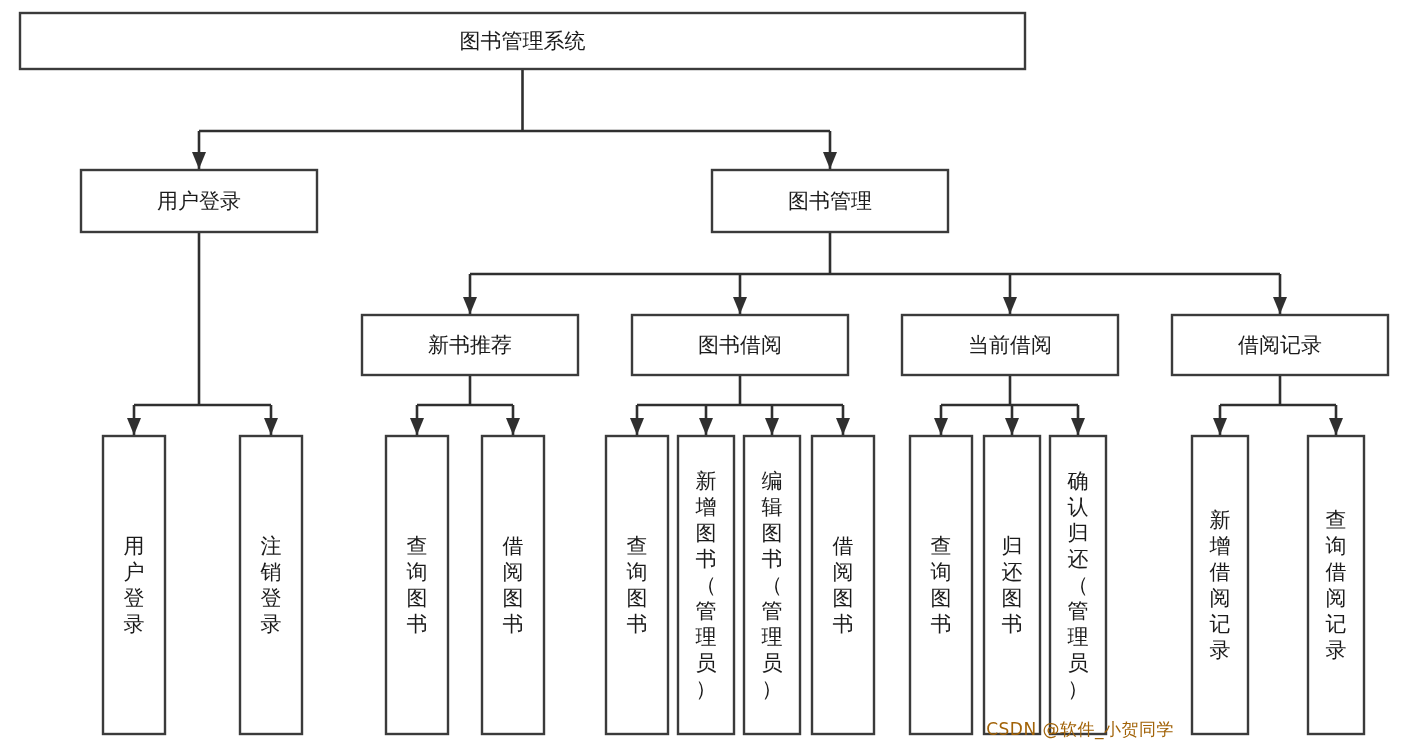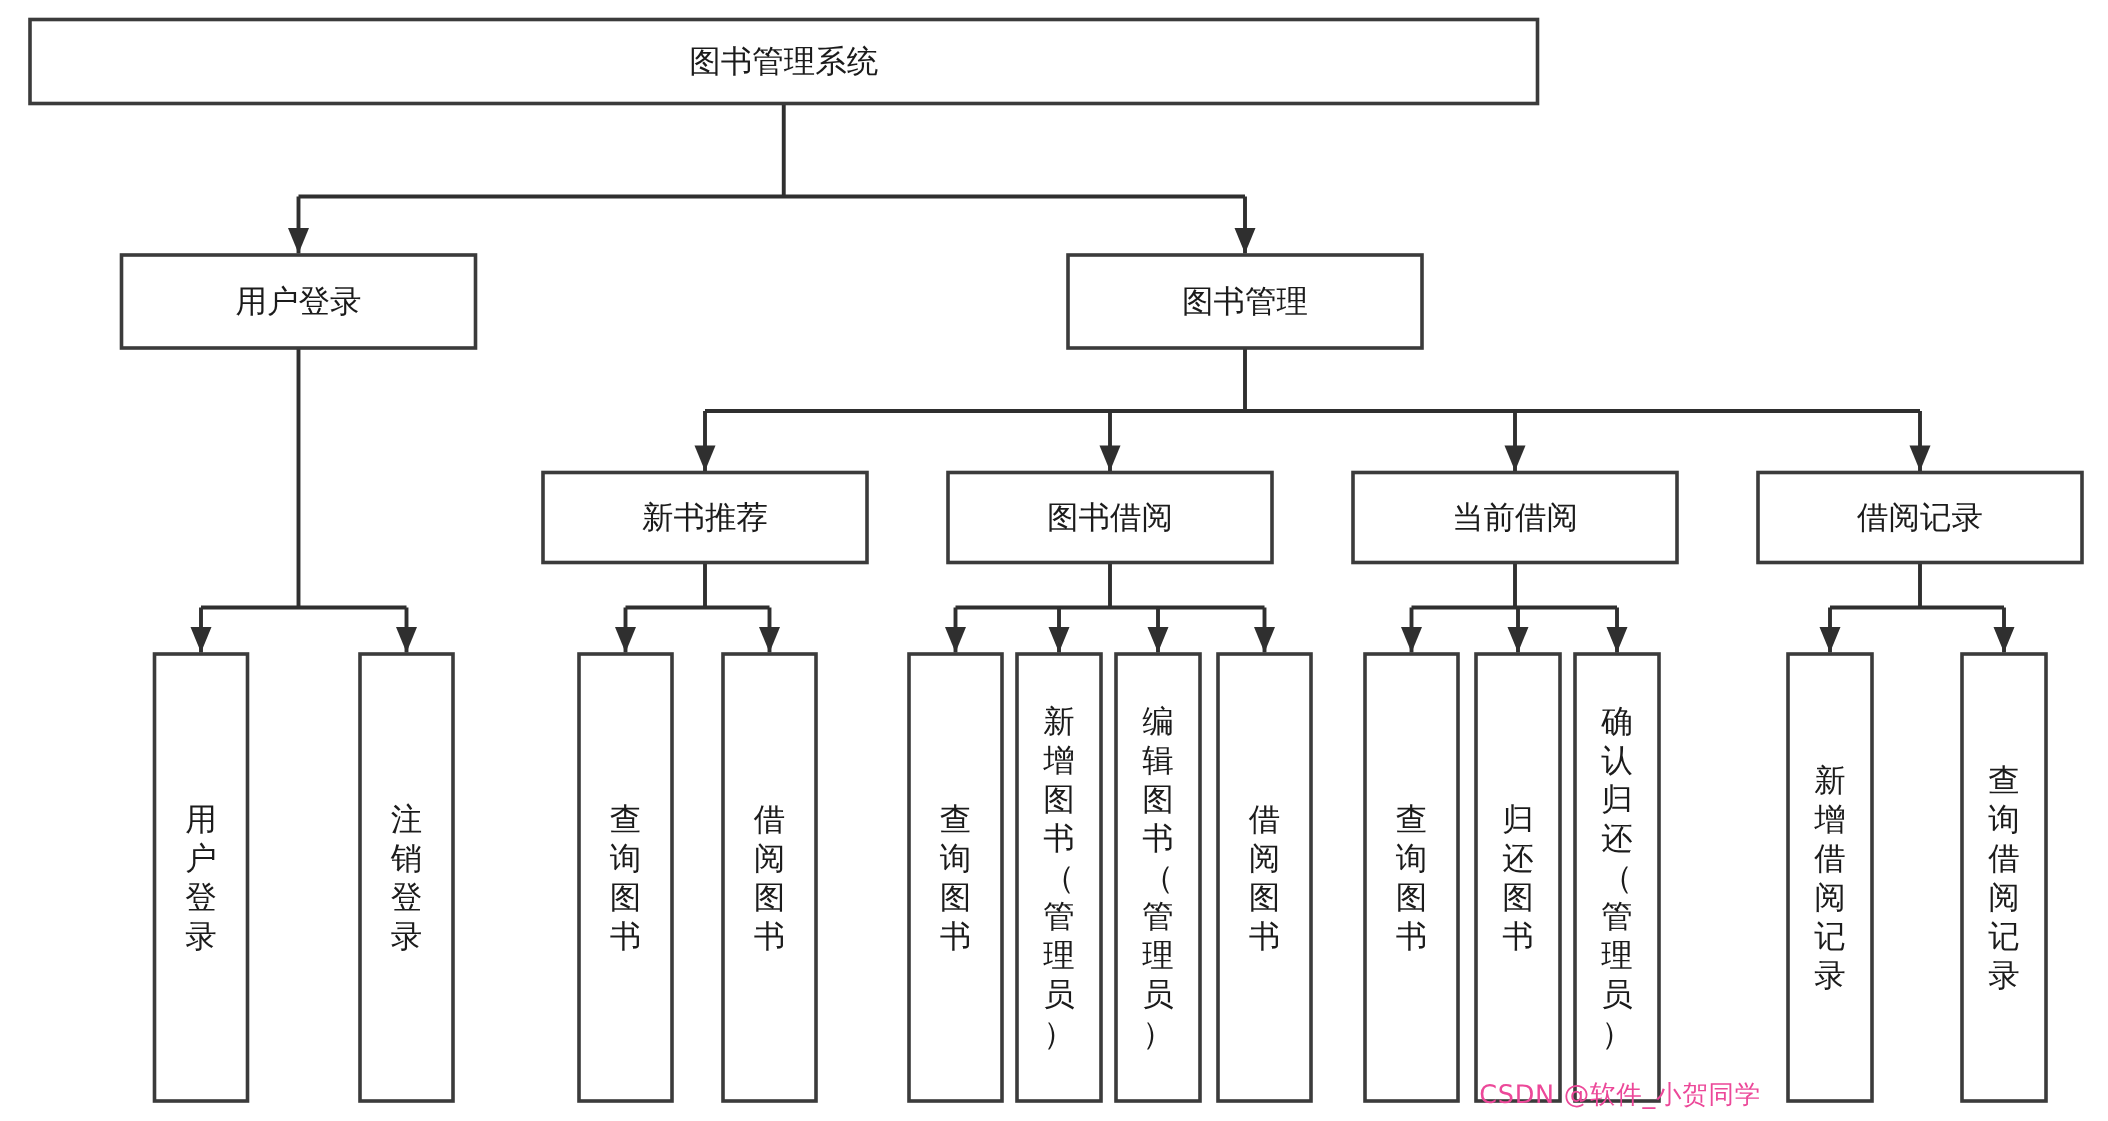--- a/index.html
+++ b/index.html
@@ -54,21 +54,21 @@
     font-size: 21px;
     fill: #1b1b1b;
     text-anchor: middle;
   }
   .watermark {
     position: absolute;
     right: 10px;
     bottom: 6px;
     font-family: "DejaVu Sans", "Liberation Sans", sans-serif;
     font-size: 17px;
-    color: #ec4899;
+    color: #a16207;
     letter-spacing: 0.5px;
     white-space: nowrap;
     user-select: none;
   }
 </style>
 </head>
 <body>
 
 <div id="diagram-root">
   <svg id="flow" viewBox="0 0 1405 747" xmlns="http://www.w3.org/2000/svg">

